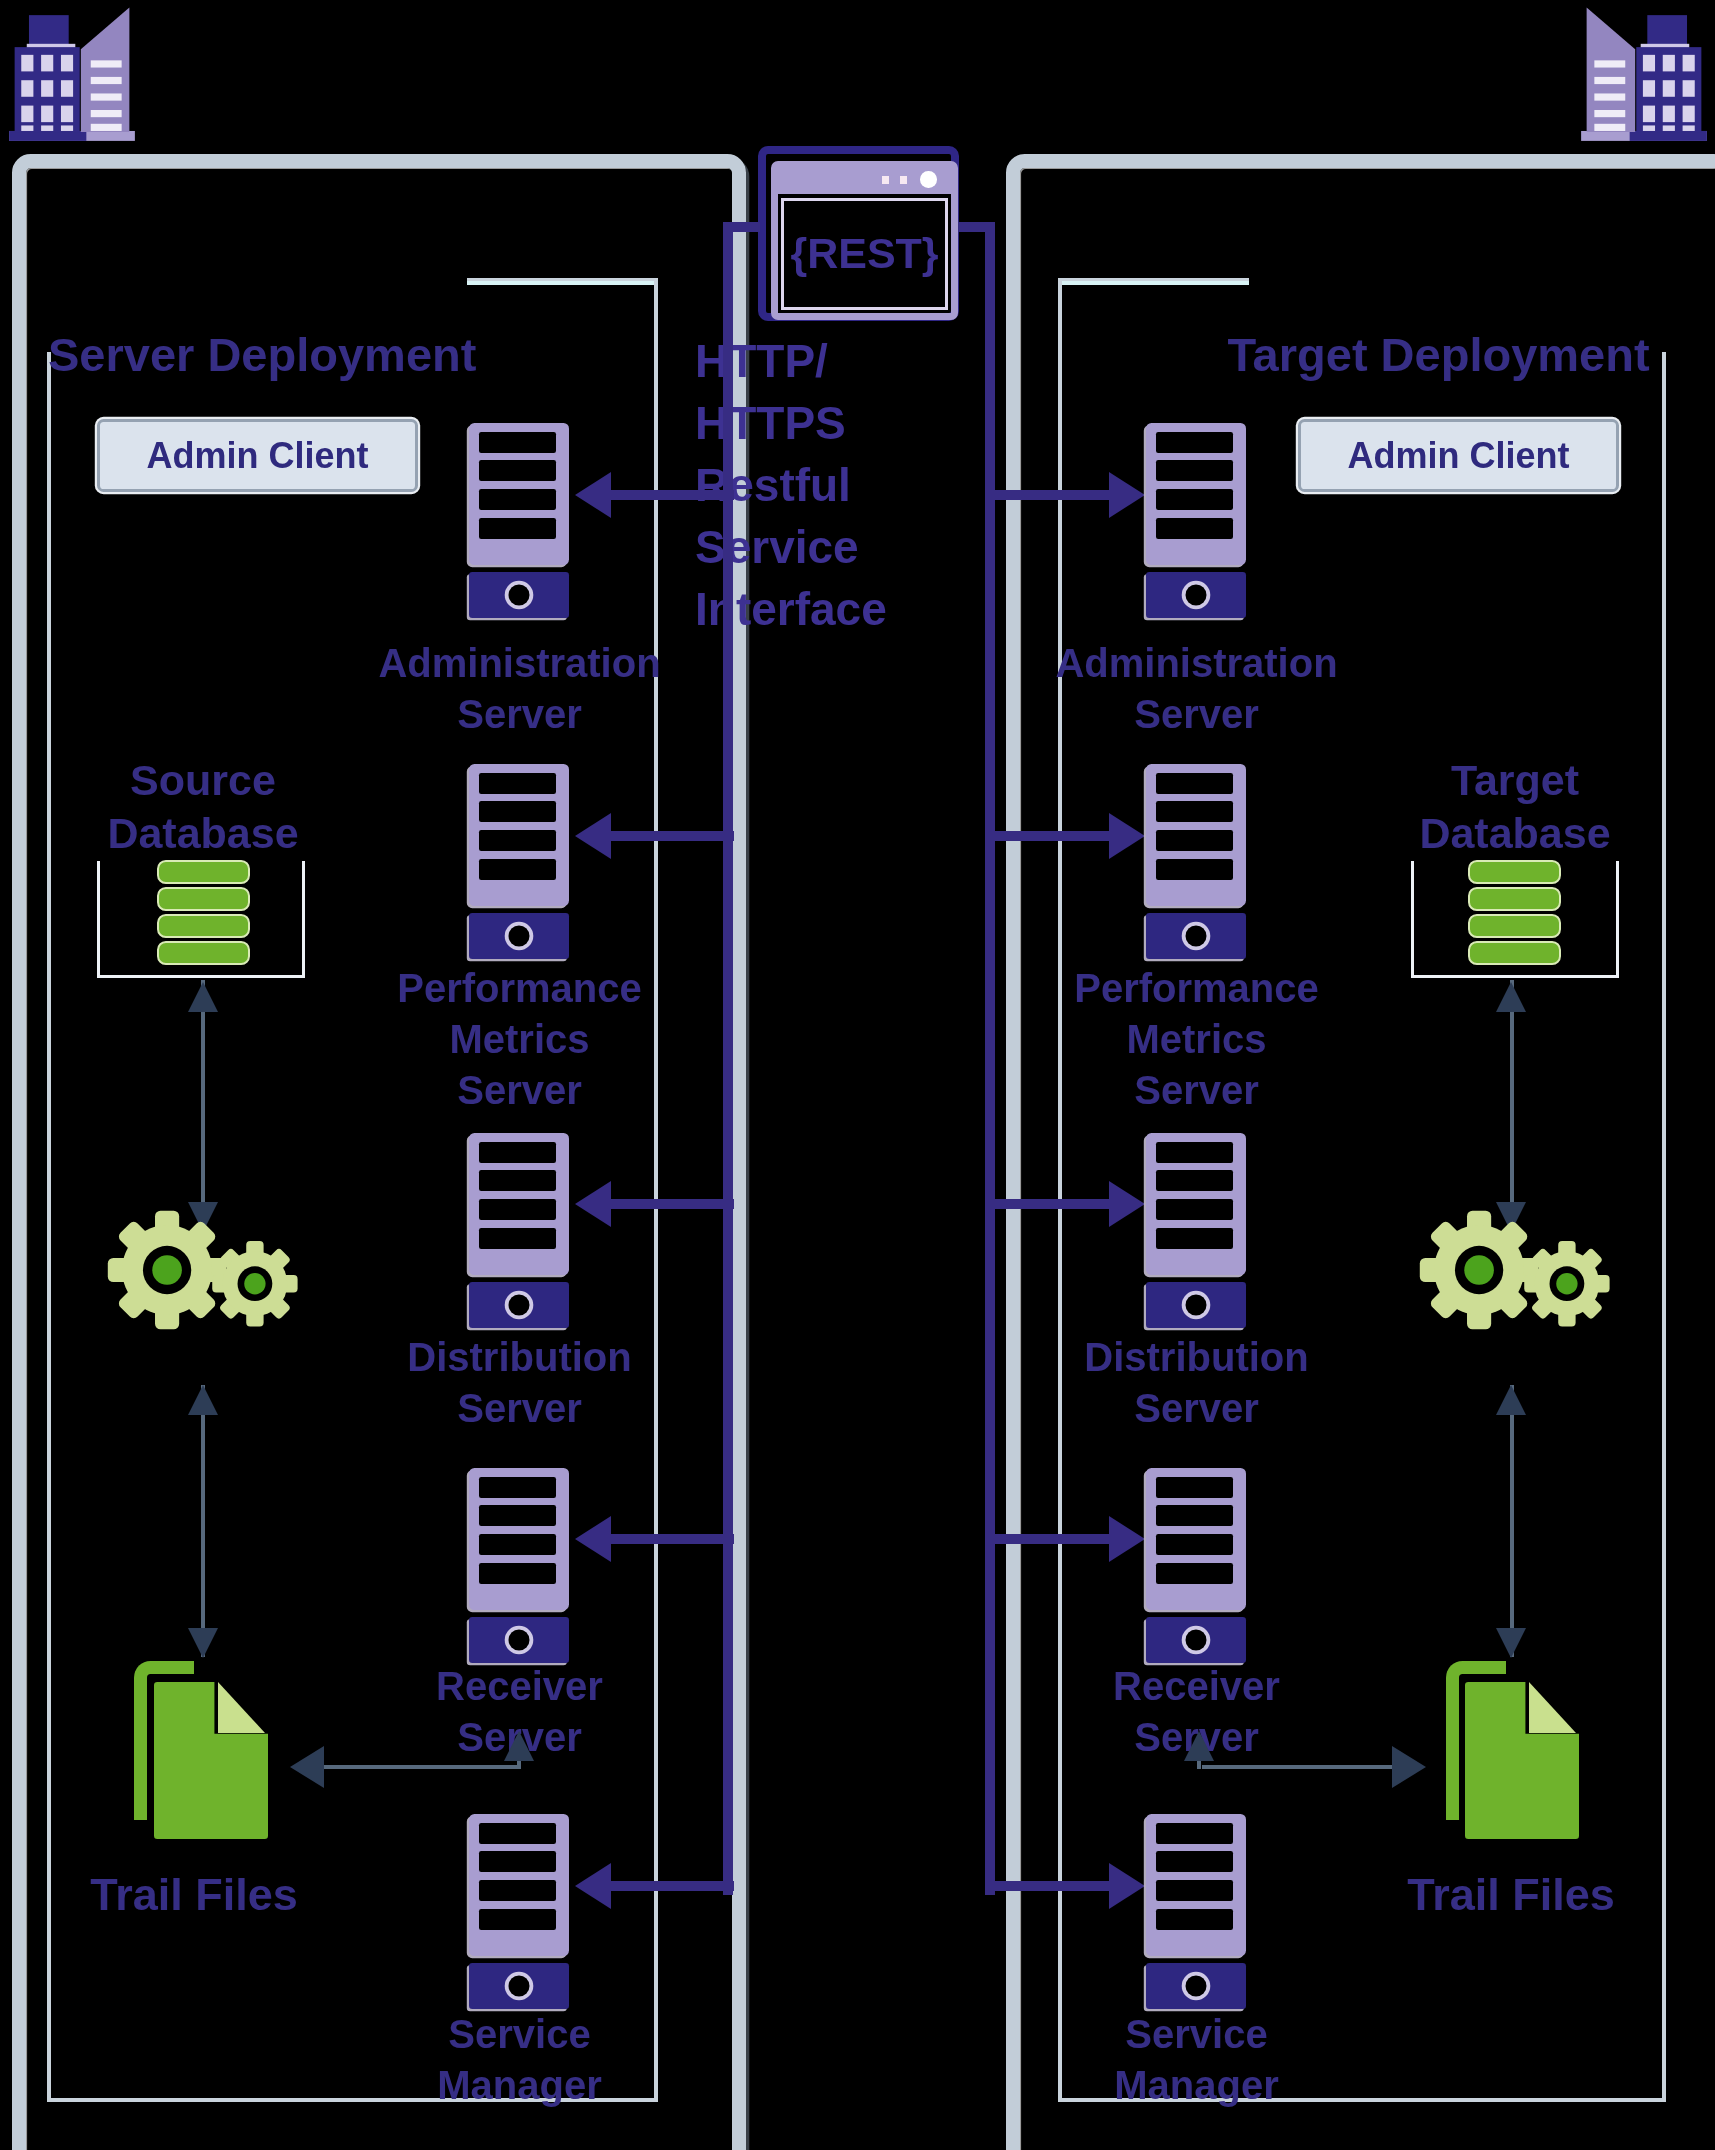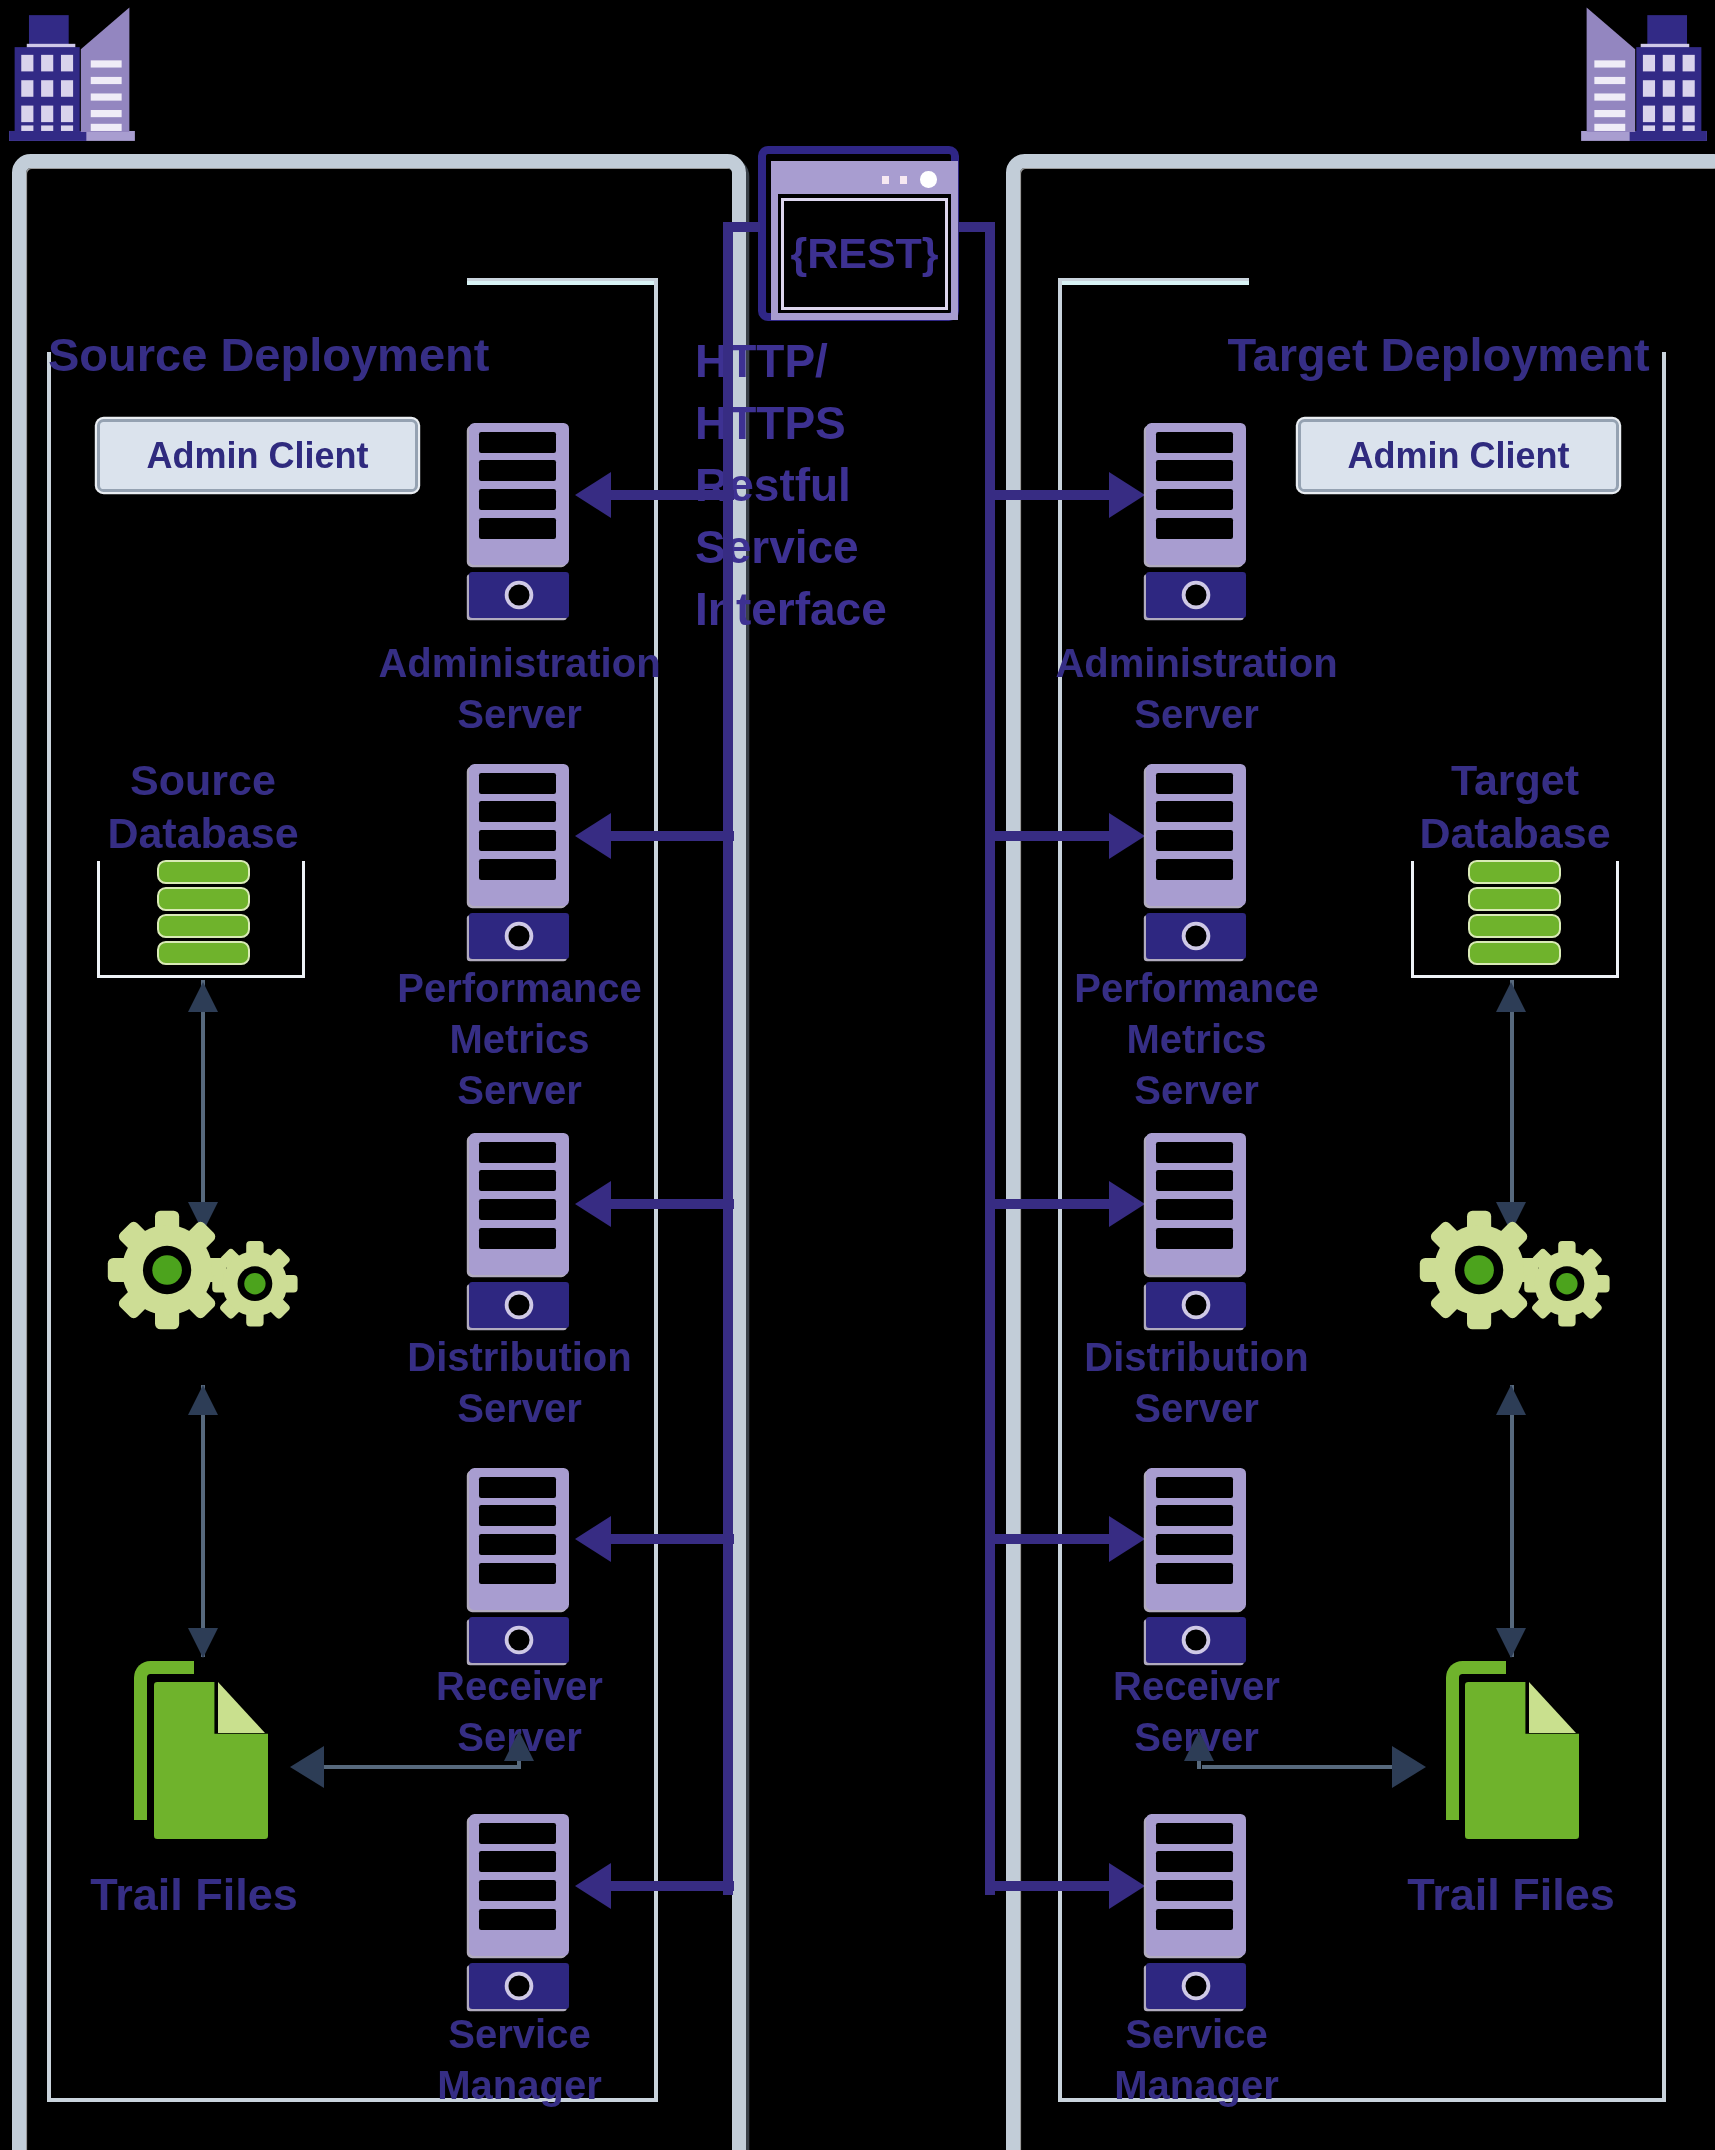--- a/index.html
+++ b/index.html
@@ -46,21 +46,21 @@
        display:flex;align-items:center;justify-content:center;box-sizing:border-box;}
   
   .srv{position:absolute;width:100px;}
   .srv .sbody{height:142px;background:var(--lav);border-radius:5.5px;padding-top:7.7px;box-sizing:border-box;box-shadow:-2.2px 2.2px 0 rgba(221,214,238,.8);}
   .srv .slat{height:21px;margin:0 13px 7.7px 10px;background:#000;border-radius:2.2px;}
   .srv .sbase{margin-top:6.6px;height:46px;background:var(--navy);border-radius:3.3px;position:relative;box-shadow:-2.2px 2.2px 0 rgba(221,214,238,.8);}
   .srv .sbase::after{content:"";position:absolute;left:50%;top:50%;width:21px;height:21px;transform:translate(-50%,-50%);
        background:#000;border-radius:50%;box-shadow:0 0 0 3.8px #cfc9e6;}
   
   .rest-shadow{position:absolute;border:8.8px solid #2f2686;border-radius:10px;background:transparent;}
-  .rest-win{position:absolute;border:7.7px solid var(--lav);border-radius:0;background:transparent;box-sizing:border-box;}
+  .rest-win{position:absolute;border:7.7px solid var(--lav);border-radius:7px;background:transparent;box-sizing:border-box;}
   .rest-title{height:26px;background:var(--lav);position:relative;}
   .rest-dot{position:absolute;top:7.7px;width:6.6px;height:8.8px;background:#f7e9f2;}
   .rest-circle{position:absolute;top:3.3px;width:16.5px;height:16.5px;border-radius:50%;background:#fff;}
   .rest-content{position:absolute;left:3.3px;right:3.3px;top:30px;bottom:3.3px;border:3.3px solid var(--lav2);
        display:flex;align-items:center;justify-content:center;}
   .rest-badge{color:#3d3192;font-weight:700;font-size:43px;}
   
   .bracket{position:absolute;width:208px;height:117px;border-left:3.8px solid #eef2f7;border-right:3.8px solid #eef2f7;border-bottom:3.8px solid #eef2f7;box-sizing:border-box;}
   .dbbar{position:absolute;width:93px;height:24px;background:var(--green);border:2.7px solid var(--pale);border-radius:8.8px;box-sizing:border-box;}
   
@@ -141,21 +141,21 @@
   <div class="thinline" style="left:654px;top:278px;width:3.8px;height:1822px"></div>
   <div class="thinline" style="left:47px;top:352px;width:3.8px;height:1750px"></div>
   <div class="thinline" style="left:47px;top:2098px;width:611px;height:3.8px"></div>
 
   <div class="thinline" style="left:1058px;top:278px;width:191px;height:3.8px"></div>
   <div class="cyanline" style="left:1058px;top:281px;width:191px;height:4.4px"></div>
   <div class="thinline" style="left:1058px;top:278px;width:3.8px;height:1824px"></div>
   <div class="thinline" style="left:1662px;top:352px;width:3.8px;height:1750px"></div>
   <div class="thinline" style="left:1058px;top:2098px;width:608px;height:3.8px"></div>
 
-  <div class="deptitle" style="left:48px;top:325px">Source Deployment</div>
+  <div class="deptitle" style="left:48px;top:325px">Server Deployment</div>
   <div class="deptitle" style="left:1206px;top:325px;width:465px;text-align:center">Target Deployment</div>
 
   <div class="btn" style="left:97px;top:419px">Admin Client</div>
   <div class="btn" style="left:1298px;top:419px">Admin Client</div>
 
   <div class="rest-shadow" style="left:758px;top:146px;width:185px;height:159px"></div>
   <div class="rest-win" style="left:771px;top:161px;width:187px;height:159px">
     <div class="rest-title">
       <div class="rest-dot" style="right:62px"></div>
       <div class="rest-dot" style="right:44px"></div>

